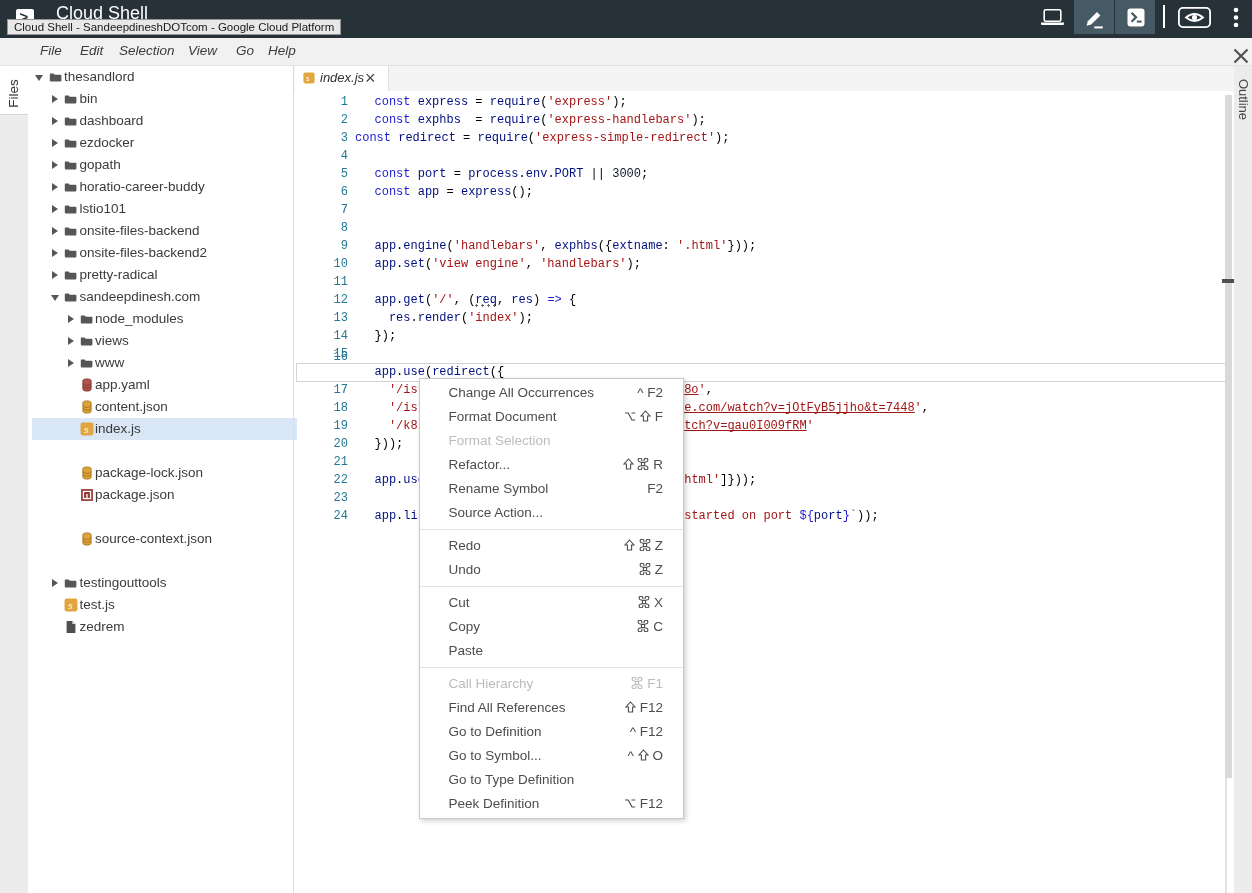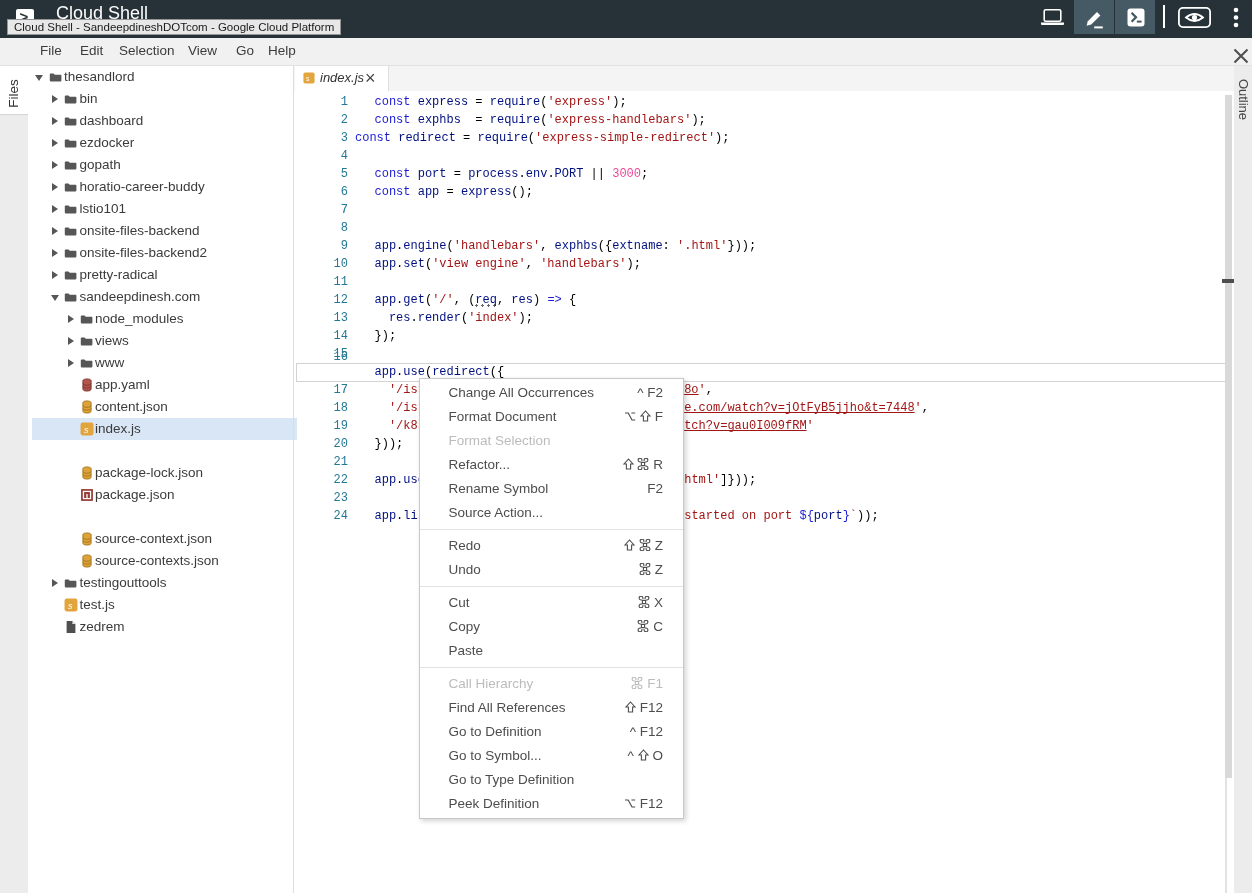--- a/index.html
+++ b/index.html
@@ -12,21 +12,21 @@
   #logo:before { content:">"; position:absolute; left:3.5px; top:-1px; font-size:15px; font-weight:bold; color:#263238; }
   #cstitle { position:absolute; left:56px; top:3px; color:#fdfdfd; font-size:18px; }
   .tbtn { position:absolute; top:0; width:40px; height:34px; background:#455a64; }
   
   #tooltip { position:absolute; left:7px; top:19px; height:16px; background:#e8e8e8;
     border:1px solid #959595; color:#1a1a1a; font-size:11.5px; line-height:14px;
     padding:0 6px; white-space:nowrap; z-index:60; }
   
   #menubar { position:absolute; left:0; top:38px; width:1252px; height:28px; background:#f1f1f1;
     border-bottom:1px solid #e2e2e2; }
-  #menubar span { position:absolute; top:5px; font-size:13.5px; color:#3c3c3c; }
+  #menubar span { position:absolute; top:5px; font-size:13.5px; color:#3c3c3c;font-style:italic; }
   
   #lrail { position:absolute; left:0; top:66px; width:28px; height:827px; background:#ececec; }
   #filestab { position:absolute; left:0; top:66px; width:28px; height:49px; background:#fff;
     border-bottom:1px solid #d5d5d5; }
   #filestab span { position:absolute; left:-12px; top:20px; display:block; width:50px;
     transform:rotate(-90deg); font-size:13.5px; color:#333; text-align:center; }
   
   #tree { position:absolute; left:28px; top:66px; width:265px; height:827px; background:#fff; }
   .row { position:absolute; left:4px; width:265px; height:22px; }
   .row.sel { background:#d9e6f6; }
@@ -40,21 +40,21 @@
   #divider { position:absolute; left:293px; top:66px; width:1px; height:827px; background:#ddd; }
   #tabbar { position:absolute; left:294px; top:66px; width:958px; height:25px; background:#f4f4f4; }
   #tab { position:absolute; left:1px; top:0; width:94px; height:25px; background:#fff;
     border-right:1px solid #e0e0e0; }
   #tab .tname { position:absolute; left:25px; top:4px; font-style:italic; font-size:13px; color:#333; }
   #tab .tclose { position:absolute; left:70px; top:2px; font-size:18px; color:#444; }
   .cl { position:absolute; height:18px; line-height:18px; font-family:"Liberation Mono",monospace;
     font-size:12px; white-space:pre; color:#000; }
   .ln { position:absolute; width:54px; text-align:right; height:18px; line-height:18px;
     font-family:"Liberation Mono",monospace; font-size:12px; color:#237893; }
-  .k { color:#1b1bd7; } .v { color:#001080; } .s { color:#a31515; } .n { color:#ec4899; }
+  .k { color:#1b1bd7; } .v { color:#001080; } .s { color:#a31515; } .n { color:#0f172a; }
   .u { text-decoration:underline; text-decoration-skip-ink:none; }
   .rq { background-image:radial-gradient(circle at 1.5px 1.5px, #686868 1.1px, transparent 1.4px); background-repeat:repeat-x; background-position:0 100%; background-size:6px 3px; }
   #curline { position:absolute; left:296px; top:363px; width:935px; height:19px;
     border:1px solid #d3d3d3; }
   #scrollbar { position:absolute; left:1225px; top:95px; width:7px; height:683px; background:#d9d9d9; }
   #ovmark { position:absolute; left:1222px; top:279px; width:12px; height:4px; background:#4e4e4e; }
   
   #rrail { position:absolute; left:1234px; top:66px; width:18px; height:827px; background:#ececec; }
   #rrail span { position:absolute; left:-16px; top:26px; display:block; width:50px;
     transform:rotate(90deg); font-size:13px; color:#444; text-align:center; }
@@ -266,30 +266,20 @@
 <div class="row" style="top:462px">
       <svg class="ficon" style="left:47.5px" width="13" height="14" viewBox="0 0 13 14">
         <g fill="#dda239" stroke="#a5761b" stroke-width="0.9">
           <ellipse cx="6.5" cy="2.7" rx="4.1" ry="1.8"></ellipse>
           <path d="M2.4 2.7 v8.6 a4.1 1.8 0 0 0 8.2 0 v-8.6"></path>
           <path fill="none" d="M2.4 5.55 a4.1 1.8 0 0 0 8.2 0 M2.4 8.4 a4.1 1.8 0 0 0 8.2 0"></path>
         </g>
       </svg>
       <span class="rlab" style="left:63.0px">source-context.json</span>
     </div>
-<div class="row" style="top:484px">
-      <svg class="ficon" style="left:47.5px" width="13" height="14" viewBox="0 0 13 14">
-        <g fill="#dda239" stroke="#a5761b" stroke-width="0.9">
-          <ellipse cx="6.5" cy="2.7" rx="4.1" ry="1.8"></ellipse>
-          <path d="M2.4 2.7 v8.6 a4.1 1.8 0 0 0 8.2 0 v-8.6"></path>
-          <path fill="none" d="M2.4 5.55 a4.1 1.8 0 0 0 8.2 0 M2.4 8.4 a4.1 1.8 0 0 0 8.2 0"></path>
-        </g>
-      </svg>
-      <span class="rlab" style="left:63.0px">source-contexts.json</span>
-    </div>
 <div class="row" style="top:506px">
       <span class="arr-r" style="left:20.0px"></span>
       <svg class="ficon" style="left:32.0px" width="12" height="14" viewBox="0 0 12 14">
         <path fill="#565656" d="M0.6 3.4 h3.8 l1.1 1.4 h5.9 a0.8 0.8 0 0 1 0.8 0.8 v5 a0.8 0.8 0 0 1 -0.8 0.8 h-10 a0.8 0.8 0 0 1 -0.8 -0.8 v-6.4 a0.8 0.8 0 0 1 0.8 -0.8 z" transform="translate(-0.8,0)"></path>
       </svg>
       <span class="rlab" style="left:47.5px">testingouttools</span>
     </div>
 <div class="row" style="top:528px">
       <svg class="ficon" style="left:32.0px" width="13" height="13" viewBox="0 0 13 13">
         <rect x="0.5" y="0.5" width="12" height="12" rx="2" fill="#e2a43d"></rect>

